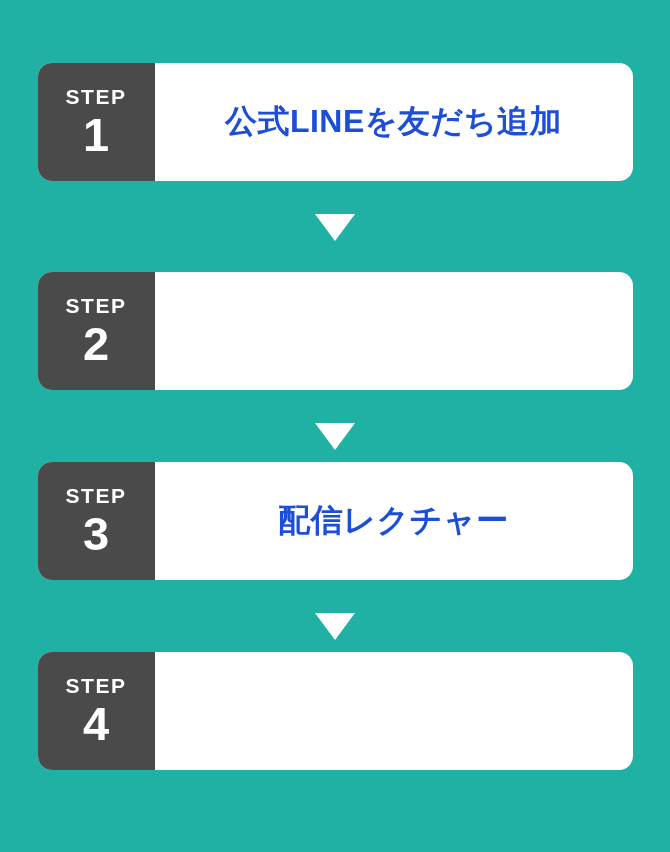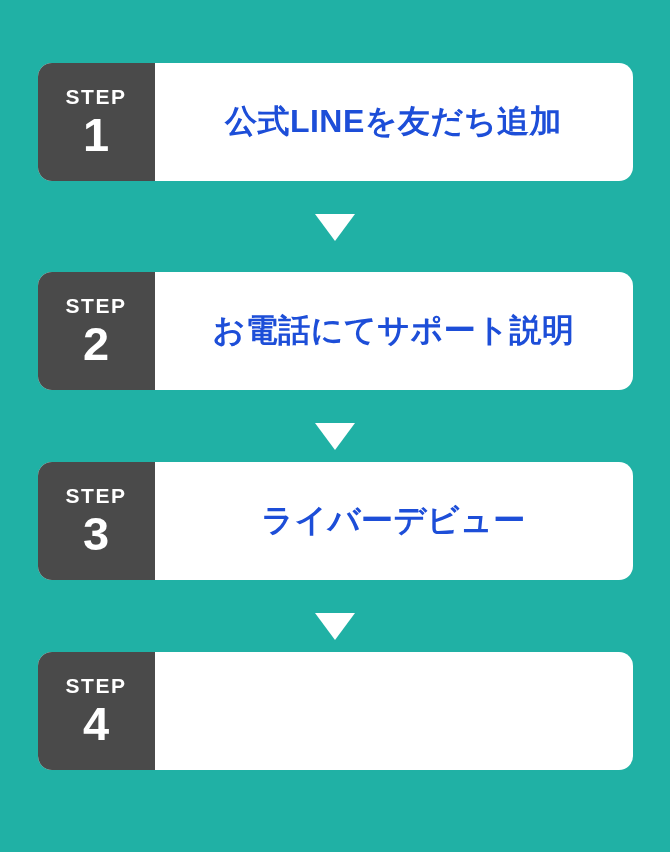--- a/index.html
+++ b/index.html
@@ -90,31 +90,30 @@
     <div class="step-text">公式LINEを友だち追加</div>
   </div>
 
   <div class="arrow-down"></div>
 
   <div class="step-card" id="card-2">
     <div class="step-badge">
       <div class="step-label">STEP</div>
       <div class="step-number">2</div>
     </div>
-    <div class="step-text">お電話にてサポート説明</div>
   </div>
 
   <div class="arrow-down"></div>
 
   <div class="step-card" id="card-3">
     <div class="step-badge">
       <div class="step-label">STEP</div>
       <div class="step-number">3</div>
     </div>
-    <div class="step-text">ライバーデビュー</div>
+    <div class="step-text">配信レクチャー</div>
   </div>
 
   <div class="arrow-down"></div>
 
   <div class="step-card" id="card-4">
     <div class="step-badge">
       <div class="step-label">STEP</div>
       <div class="step-number">4</div>
     </div>
   </div>

